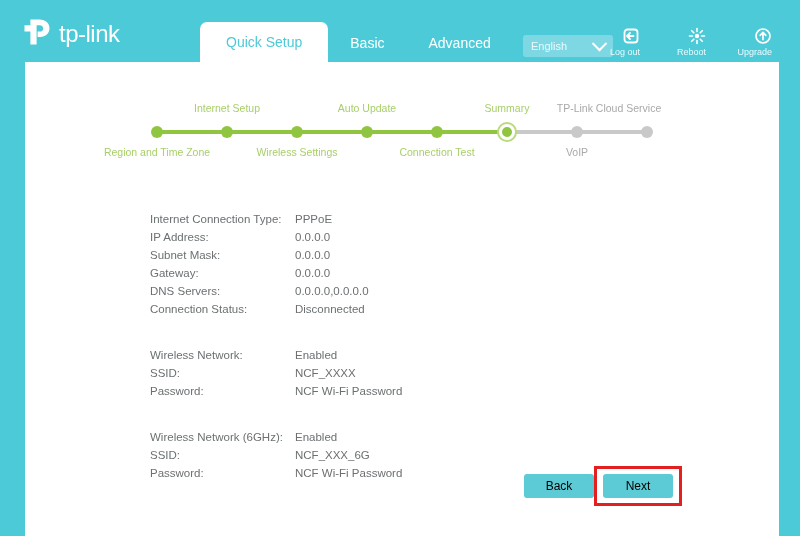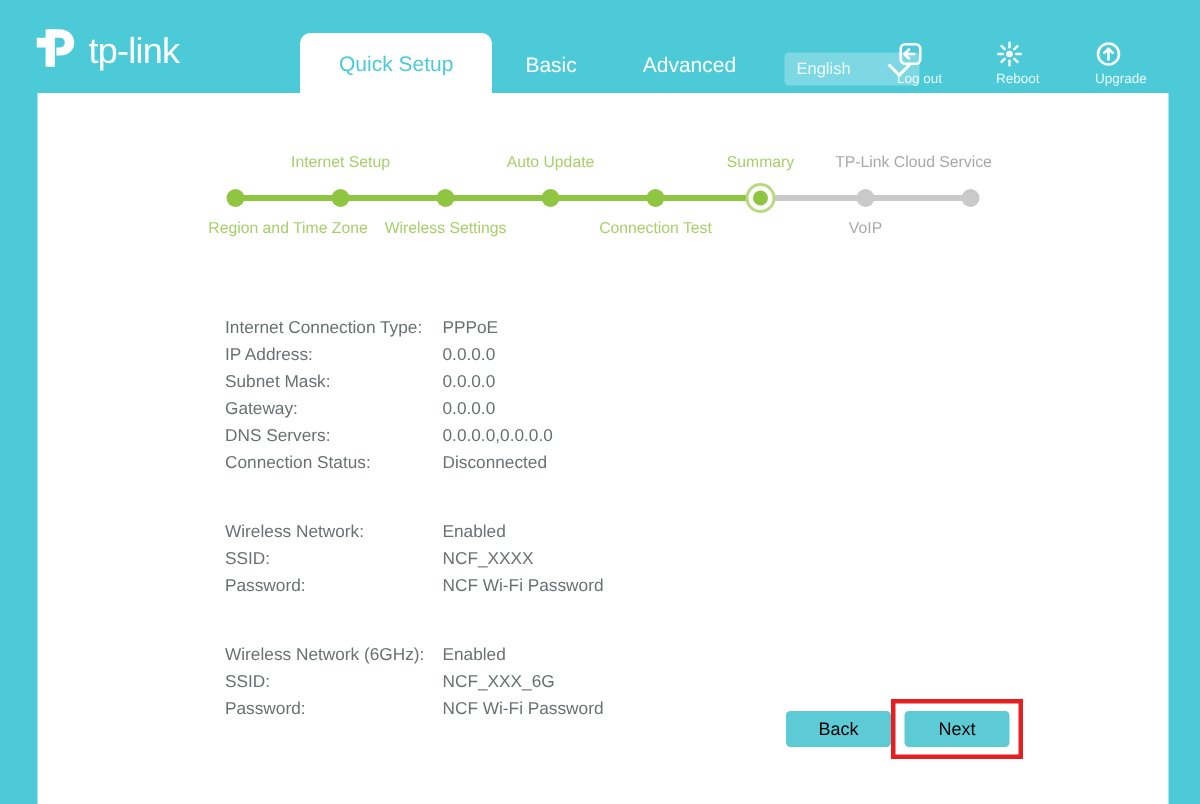--- a/index.html
+++ b/index.html
@@ -89,21 +89,21 @@
   }
 
   .actions {
     position: absolute;
     right: 28px; top: 27px;
     display: flex;
     gap: 24px;
   }
   .action {
     width: 42px;
-    text-align: left;
+    text-align: right;
     cursor: pointer;
   }
   .action .ico { height: 18px; display:block; margin: 0 auto 2px; }
   .action .lbl {
     display: block;
     font-size: 9px;
     color: #eafafc;
     white-space: nowrap;
   }
 
@@ -292,21 +292,21 @@
 
     <div class="dot done" style="left:132px;"></div>
     <div class="dot done" style="left:202px;"></div>
     <div class="dot done" style="left:272px;"></div>
     <div class="dot done" style="left:342px;"></div>
     <div class="dot done" style="left:412px;"></div>
     <div class="dot current" style="left:482px;"></div>
     <div class="dot" style="left:552px;"></div>
     <div class="dot" style="left:622px;"></div>
 
-    <div class="step-label done bot" style="left:132px;margin-left:35px;">Region and Time Zone</div>
+    <div class="step-label done bot" style="left:132px;">Region and Time Zone</div>
     <div class="step-label done top" style="left:202px;">Internet Setup</div>
     <div class="step-label done bot" style="left:272px;">Wireless Settings</div>
     <div class="step-label done top" style="left:342px;">Auto Update</div>
     <div class="step-label done bot" style="left:412px;">Connection Test</div>
     <div class="step-label done top" style="left:482px;">Summary</div>
     <div class="step-label bot" style="left:552px;">VoIP</div>
     <div class="step-label top" style="left:584px;">TP-Link Cloud Service</div>
   </div>
 
   <div class="details">

